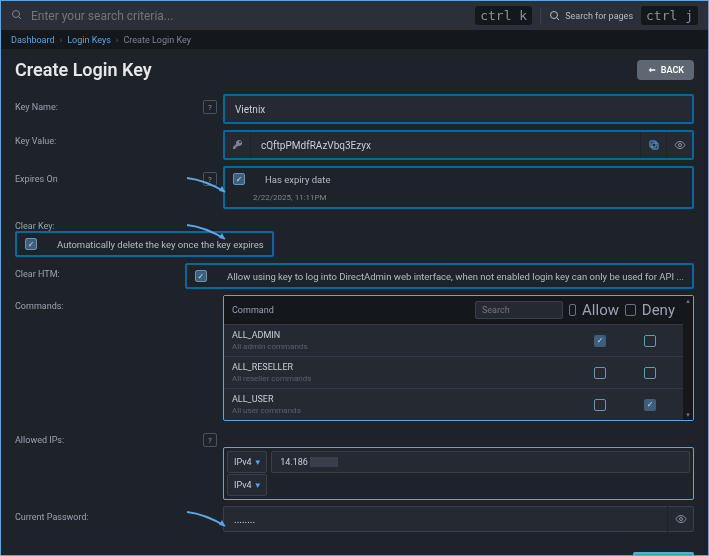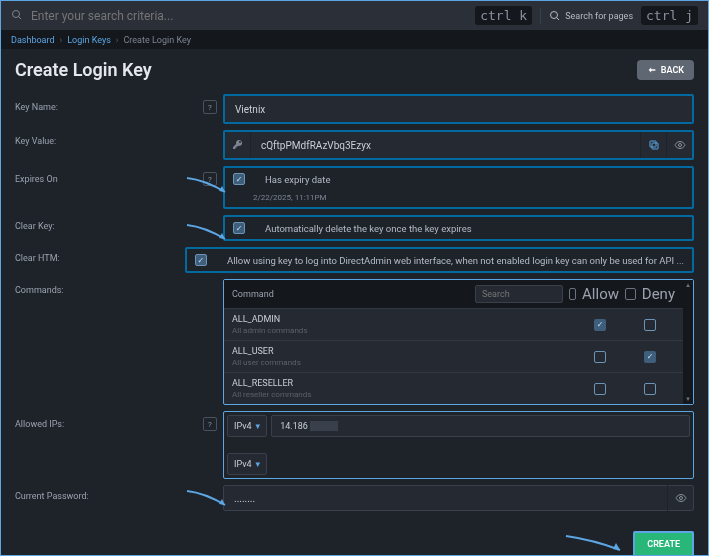--- a/index.html
+++ b/index.html
@@ -44,21 +44,21 @@
   .ccol{width:50px;display:flex;justify-content:center;}
   .s-allow{background:#28b779;border:none;}
   .s-allow::after{content:"✓";color:#fff;}
   .s-deny{background:#28b779;border:none;}
   .s-deny::after{content:"✓";color:#fff;}
   .sbar{width:10px;background:#14171c;display:flex;flex-direction:column;}
   .sbar .up,.sbar .dn{height:10px;display:flex;align-items:center;justify-content:center;color:#6b7280;font-size:7px;}
   .sbar .track{flex:1;}
   .cmdflex{display:flex;}
   .cmdlist{flex:1;}
-  .ipwrap{border:1px solid #5ca6e4;border-radius:2px;padding:3px;display:flex;flex-direction:column;gap:16px;}
+  .ipwrap{border:1px solid #5ca6e4;border-radius:2px;padding:3px;display:flex;flex-direction:column;gap:1px;margin-top:20px;}
   .ipline{display:flex;gap:4px;}
   .ipsel{height:22px;background:#252a32;border:1px solid #3a404b;border-radius:2px;display:flex;align-items:center;padding:0 6px;gap:4px;font-size:9px;color:#c9ced7;cursor:pointer;}
   .ipval{height:22px;background:#252a32;border:1px solid #3a404b;border-radius:2px;flex:1;display:flex;align-items:center;padding:0 8px;font-size:9px;color:#c9ced7;}
   .arrow{position:absolute;width:44px;height:20px;pointer-events:none;}
   .foot{display:flex;justify-content:flex-end;margin-top:20px;}
   .btn-create{background:#28b779;color:#fff;border:2px solid #5ca6e4;border-radius:2px;padding:6px 12px;font-size:9px;font-weight:600;cursor:pointer;}
   .allowcol{width:50px;display:flex;justify-content:center;}
   .denycol{width:50px;display:flex;justify-content:center;text-align:right;}
 </style>
 </head>
@@ -152,21 +152,21 @@
           <span>Has expiry date</span>
         </div>
       <div class="sub">2/22/2025, 11:11PM</div>
     </div>
     <svg class="arrow" style="left:170px;top:10px;" viewBox="0 0 44 20">
         <path d="M2 2 Q 20 4 40 16" stroke="#5ca6e4" stroke-width="2" fill="none"></path>
         <path d="M40 16 l-6 -1 l3 -5 z" fill="#5ca6e4"></path>
       </svg>
   </div>
 
-  <div class="row" style="position:relative;">
+  <div class="row" style="position:relative;flex-direction:column;">
     <div class="lbl">
         <span>Clear Key:</span>
       </div>
     <div class="fld">
         <div class="cbline hl">
           <span class="cb on"></span>
           <span>Automatically delete the key once the key expires</span>
         </div>
       </div>
     <svg class="arrow" style="left:170px;top:8px;" viewBox="0 0 44 20">
@@ -214,40 +214,40 @@
                 </div>
                 <div class="ccol allowcol">
                   <span class="cb on s-allow"></span>
                 </div>
                 <div class="ccol denycol">
                   <span class="cb"></span>
                 </div>
               </div>
               <div class="cmdrow">
                 <div class="nm">
+                  <div class="n">ALL_RESELLER</div>
+                  <div class="d">All reseller commands</div>
+                </div>
+                <div class="ccol allowcol">
+                  <span class="cb"></span>
+                </div>
+                <div class="ccol denycol">
+                  <span class="cb"></span>
+                </div>
+              </div>
+              <div class="cmdrow">
+                <div class="nm">
                   <div class="n">ALL_USER</div>
                   <div class="d">All user commands</div>
                 </div>
                 <div class="ccol allowcol">
                   <span class="cb"></span>
                 </div>
                 <div class="ccol denycol">
                   <span class="cb on s-deny"></span>
-                </div>
-              </div>
-              <div class="cmdrow">
-                <div class="nm">
-                  <div class="n">ALL_RESELLER</div>
-                  <div class="d">All reseller commands</div>
-                </div>
-                <div class="ccol allowcol">
-                  <span class="cb"></span>
-                </div>
-                <div class="ccol denycol">
-                  <span class="cb"></span>
                 </div>
               </div>
             </div>
         </div>
         <div class="sbar">
             <div class="up">▴</div>
             <div class="track"></div>
             <div class="dn">▾</div>
           </div>
       </div>

